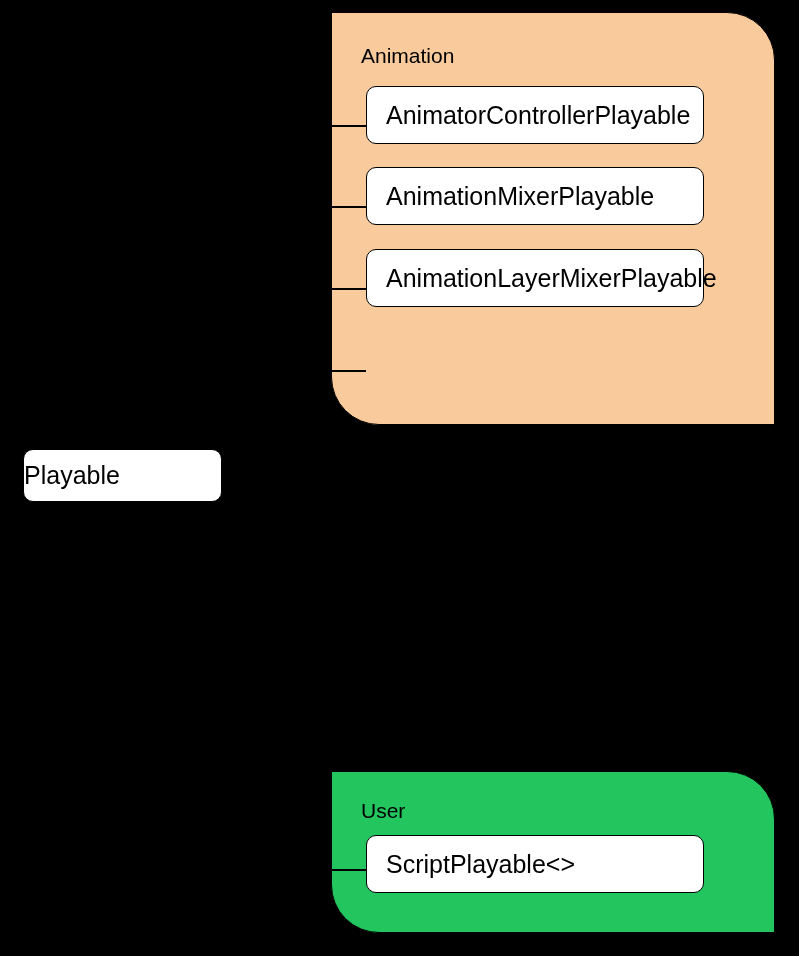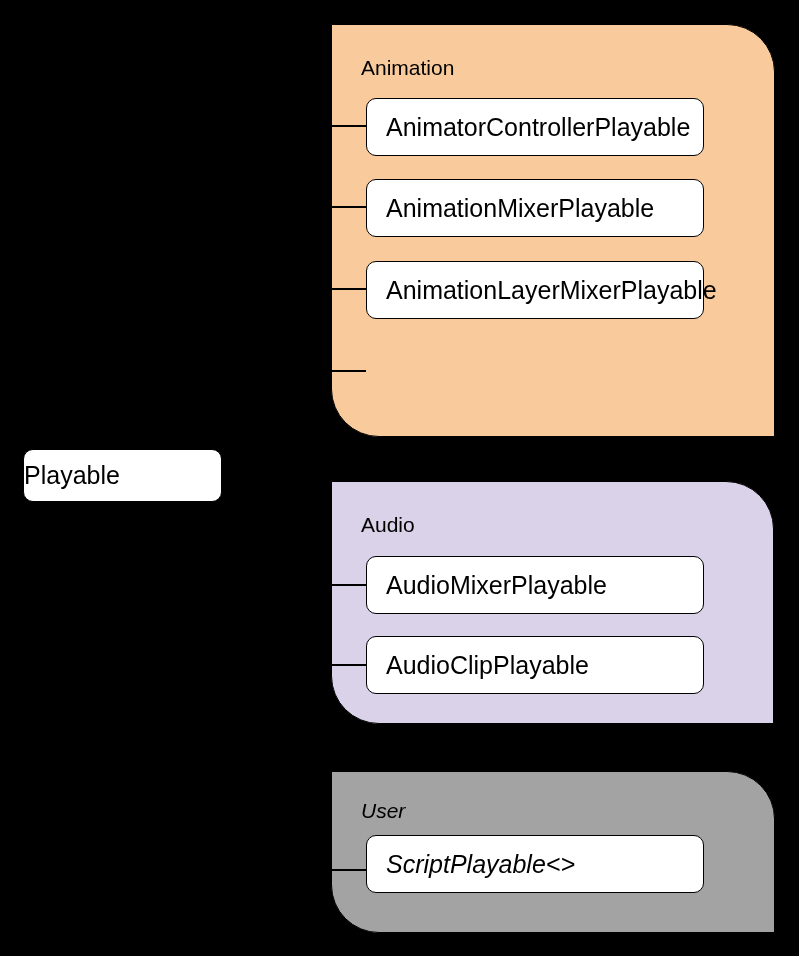--- a/index.html
+++ b/index.html
@@ -55,21 +55,21 @@
     height: 53px;
   }
   .stub {
     position: absolute;
     left: 331px;
     width: 35px;
     height: 2px;
     background: #000000;
   }
   
-  .panel-animation { left: 331px; top: 24px;  width: 444px; height: 413px; }
+  .panel-animation { left: 331px; top: 12px;  width: 444px; height: 413px; }
   .panel-audio     { left: 331px; top: 481px; width: 443px; height: 243px; }
   .panel-user      { left: 331px; top: 771px; width: 444px; height: 162px; }
 </style>
 </head>
 <body>
 
 <div class="canvas">
 
   <div class="node root-node">
     <span>Playable</span>
@@ -81,31 +81,22 @@
       <span>AnimatorControllerPlayable</span>
     </div>
     <div class="node child-node" style="top:154px">
       <span>AnimationMixerPlayable</span>
     </div>
     <div class="node child-node" style="top:236px">
       <span>AnimationLayerMixerPlayable</span>
     </div>
   </div>
 
-  <div class="panel panel-audio" style="background-color: rgb(217, 210, 233);">
-    <div class="panel-label">Audio</div>
-    <div class="node child-node" style="top:74px">
-      <span>AudioMixerPlayable</span>
-    </div>
-    <div class="node child-node" style="top:154px">
-      <span>AudioClipPlayable</span>
-    </div>
-  </div>
 
-  <div class="panel panel-user" style="background-color: #a3a3a3; font-style: italic;">
+  <div class="panel panel-user" style="background-color: #22c55e;">
     <div class="panel-label" style="top:27px">User</div>
     <div class="node child-node" style="top:63px">
       <span>ScriptPlayable&lt;&gt;</span>
     </div>
   </div>
 
   <div class="stub" style="top:125px"></div>
   <div class="stub" style="top:206px"></div>
   <div class="stub" style="top:288px"></div>
   <div class="stub" style="top:370px"></div>

